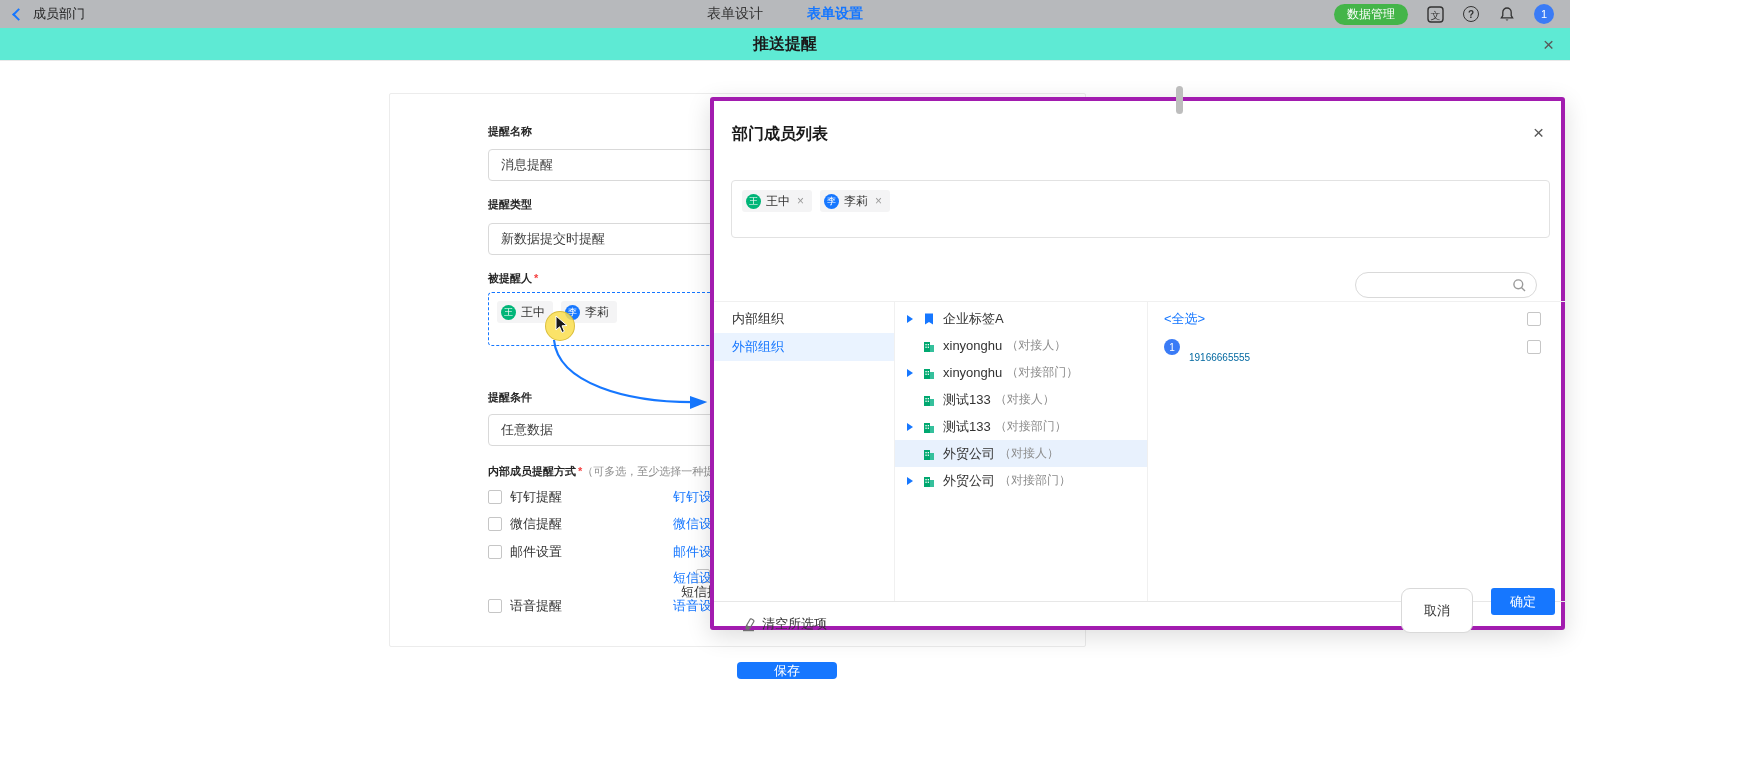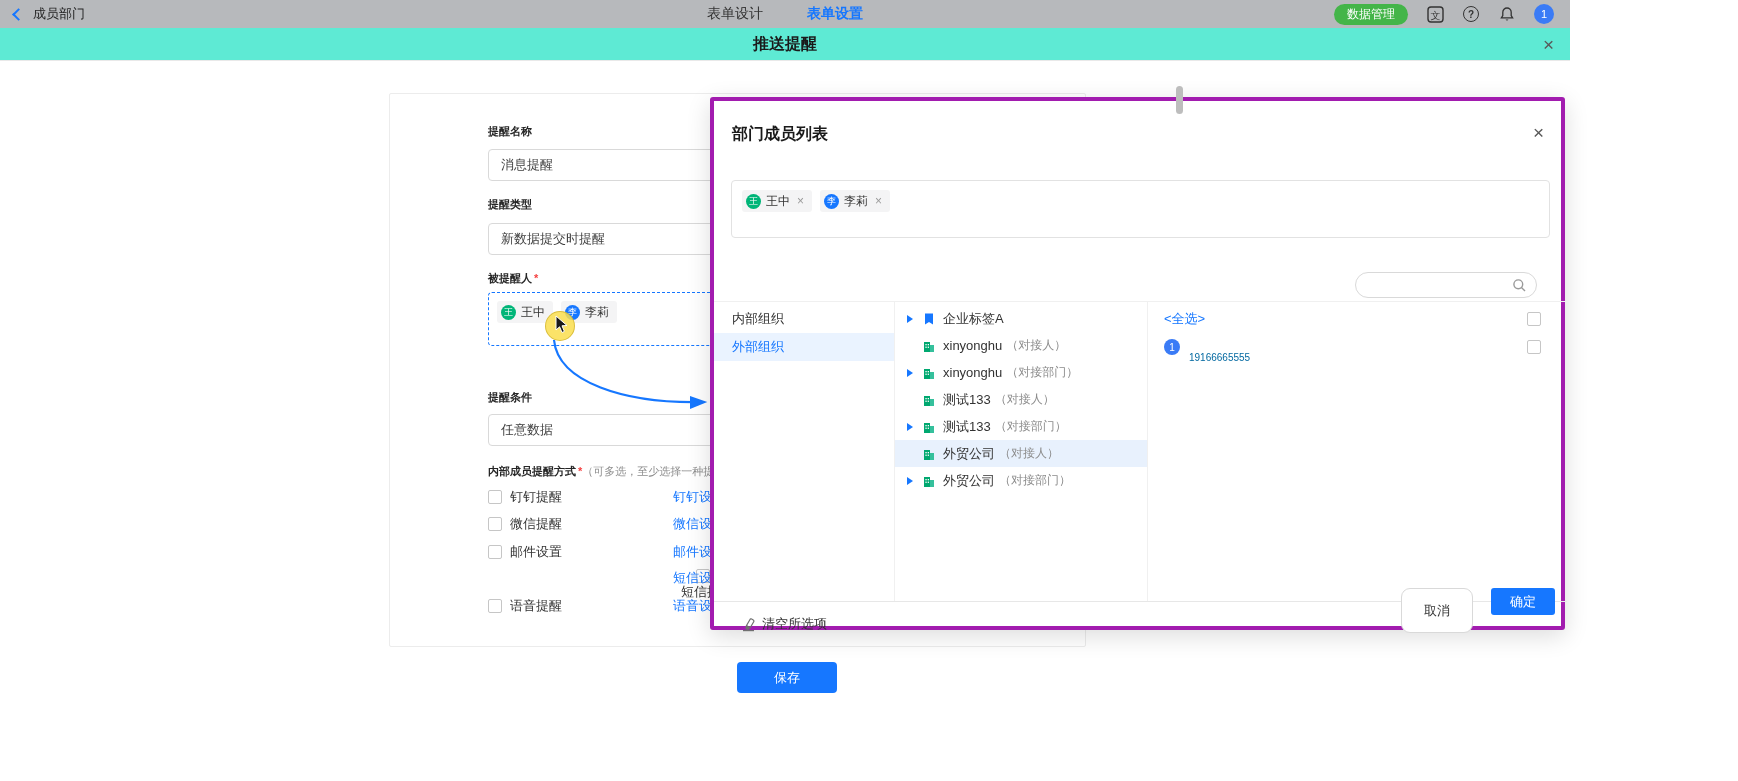--- a/index.html
+++ b/index.html
@@ -34,21 +34,21 @@
   .f-input { position:absolute; left:98px; width:430px; height:32px; border:1px solid #d9d9d9; border-radius:4px; background:#fff; font-size:13px; color:#404040; padding:0 12px; font-family:inherit; }
   .dashed-box { position:absolute; left:98px; top:198px; width:430px; height:54px; border:1px dashed #1677ff; border-radius:4px; background:#fff; display:flex; align-items:flex-start; padding:8px; gap:8px; }
   .tag { display:inline-flex; align-items:center; gap:5px; background:#f4f4f5; border-radius:3px; height:22px; padding:0 8px 0 4px; font-size:12px; color:#333; cursor:default; }
   .tag-av { width:15px; height:15px; border-radius:50%; color:#fff; font-size:9px; display:flex; align-items:center; justify-content:center; }
   .av-green { background:#00b578; } .av-blue { background:#1677ff; }
   .tag-x { color:#9a9a9a; font-size:12px; margin-left:2px; cursor:pointer; }
   .cb-row { position:absolute; left:98px; width:430px; height:20px; display:flex; align-items:center; }
   .cb { width:14px; height:14px; border:1px solid #c6c6c6; border-radius:2px; background:#fff; display:inline-block; flex:none; cursor:pointer; }
   .cb-label { margin-left:8px; font-size:13px; color:#333; }
   .cb-link { position:absolute; left:185px; color:#1677ff; font-size:13px; cursor:pointer; white-space:nowrap; }
-  .save-btn { position:absolute; left:737px; top:662px; width:100px; height:31px; background:#1677ff; color:#fff; border:none; border-radius:4px; font-size:13px; cursor:pointer; }
+  .save-btn { position:absolute; left:737px; top:662px; width:100px; height:17px; background:#1677ff; color:#fff; border:none; border-radius:4px; font-size:13px; cursor:pointer; }
 
   
   .annot-arrow { position:absolute; left:544px; top:332px; z-index:30; pointer-events:none; }
   .cursor-halo { position:absolute; left:545px; top:311px; width:30px; height:30px; border-radius:50%; background:rgba(250,222,77,.85); border:1px solid rgba(205,175,40,.7); z-index:31; }
   .cursor-glyph { position:absolute; left:553px; top:315px; z-index:32; }
   .scroll-thumb { position:absolute; left:1176px; top:86px; width:7px; height:28px; background:#bdbdbd; border-radius:4px; z-index:60; cursor:grab; }
 
   
   .modal { position:absolute; left:710px; top:97px; width:855px; height:533px; background:#fff; border:4px solid #a21caf; border-radius:3px; box-shadow:0 6px 24px rgba(0,0,0,.14); z-index:40; }
   .m-title { position:absolute; left:18px; top:23px; font-size:16px; font-weight:bold; color:#1a1a1a; }

